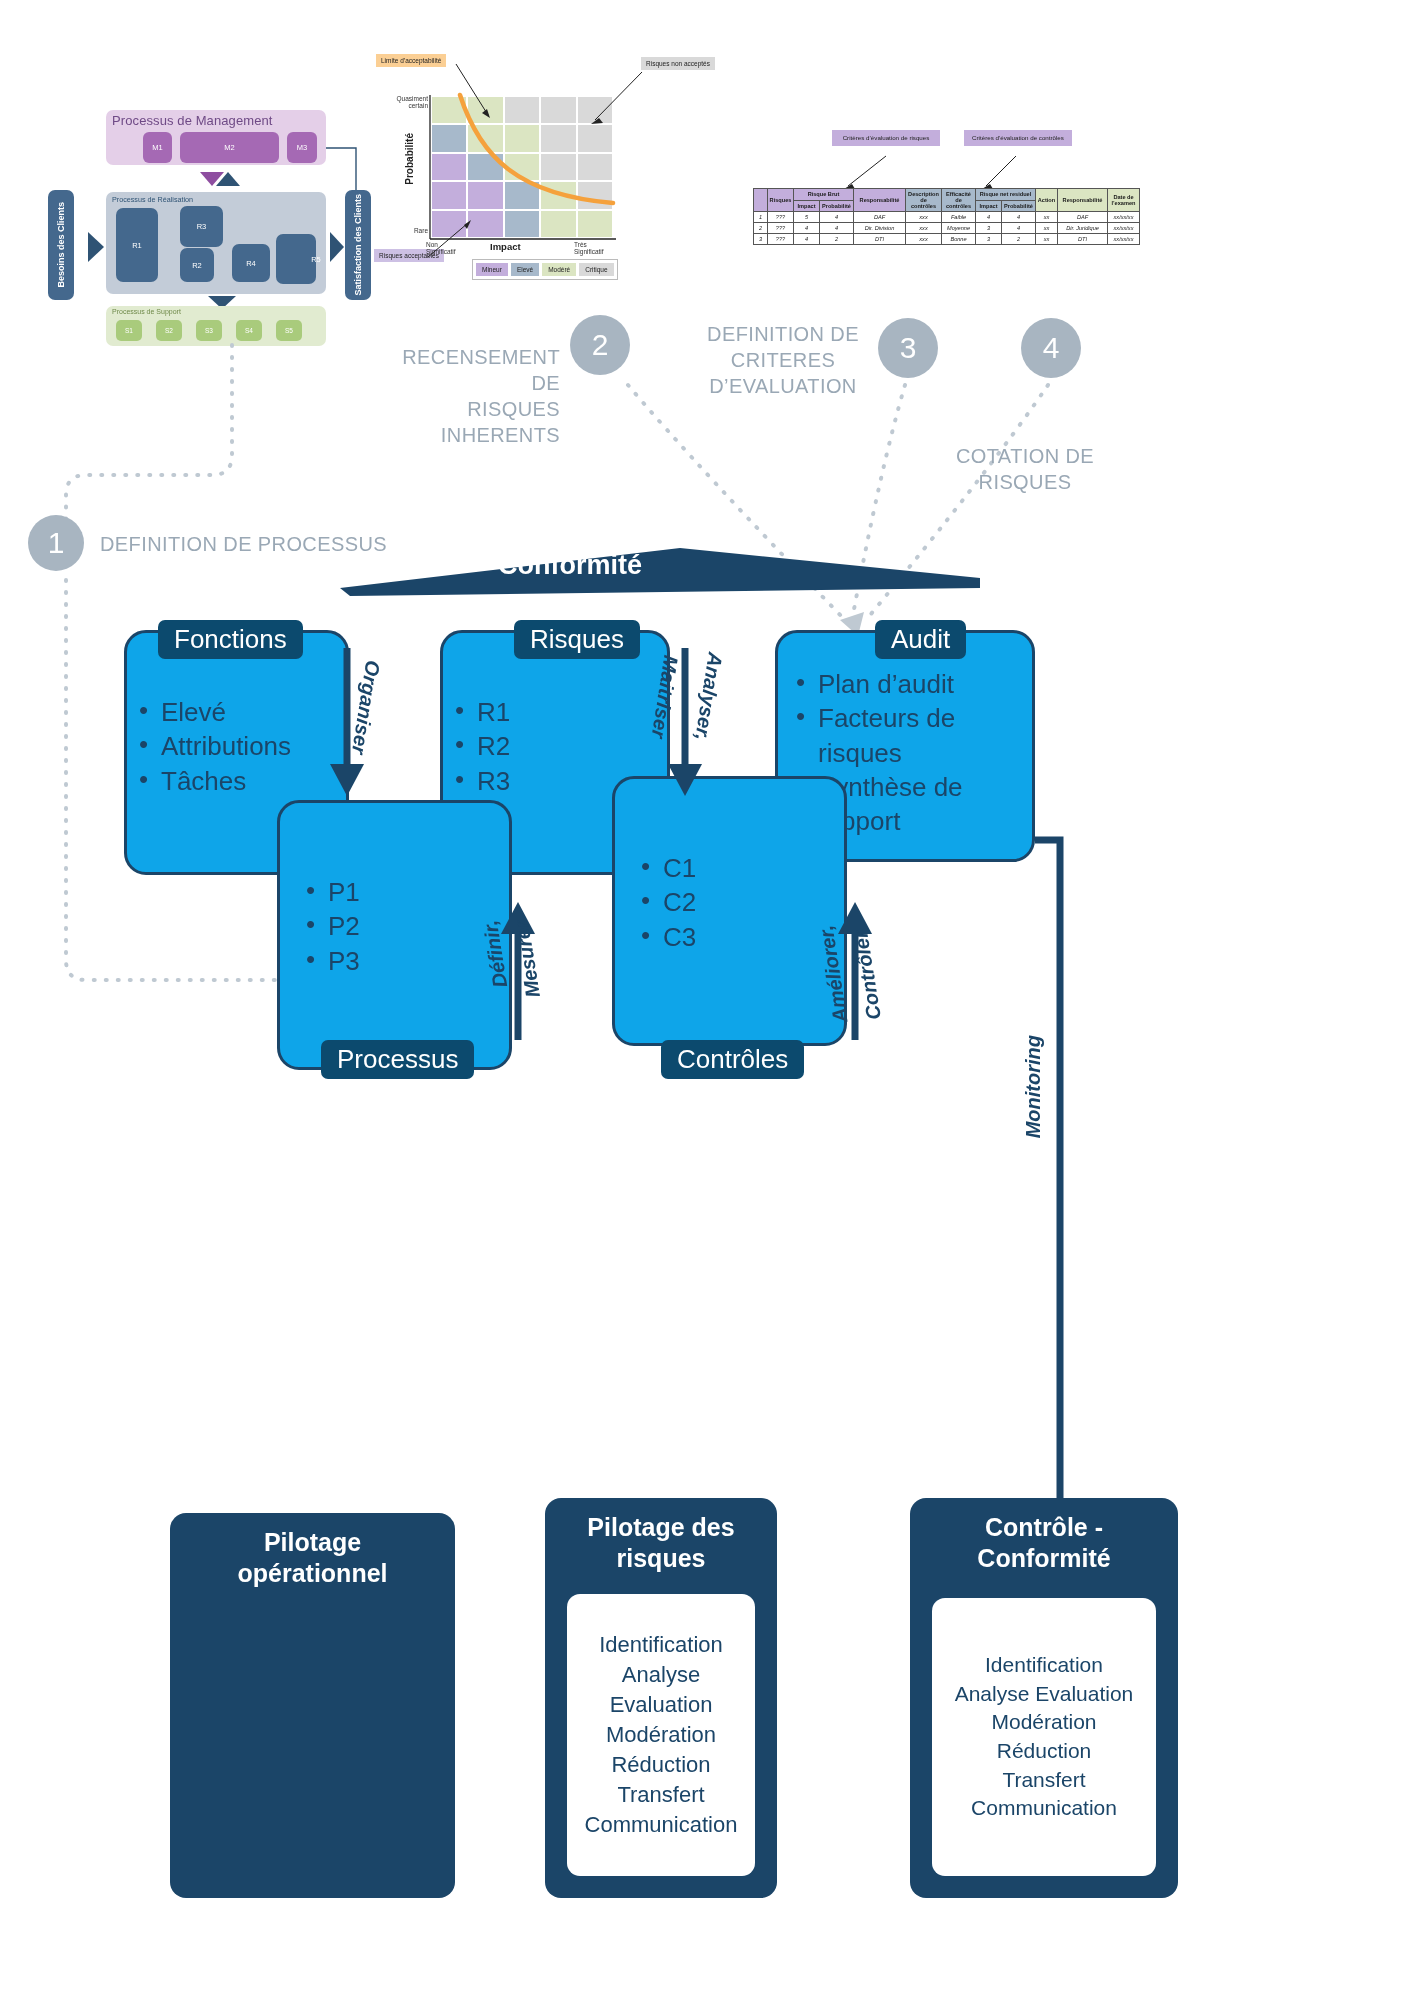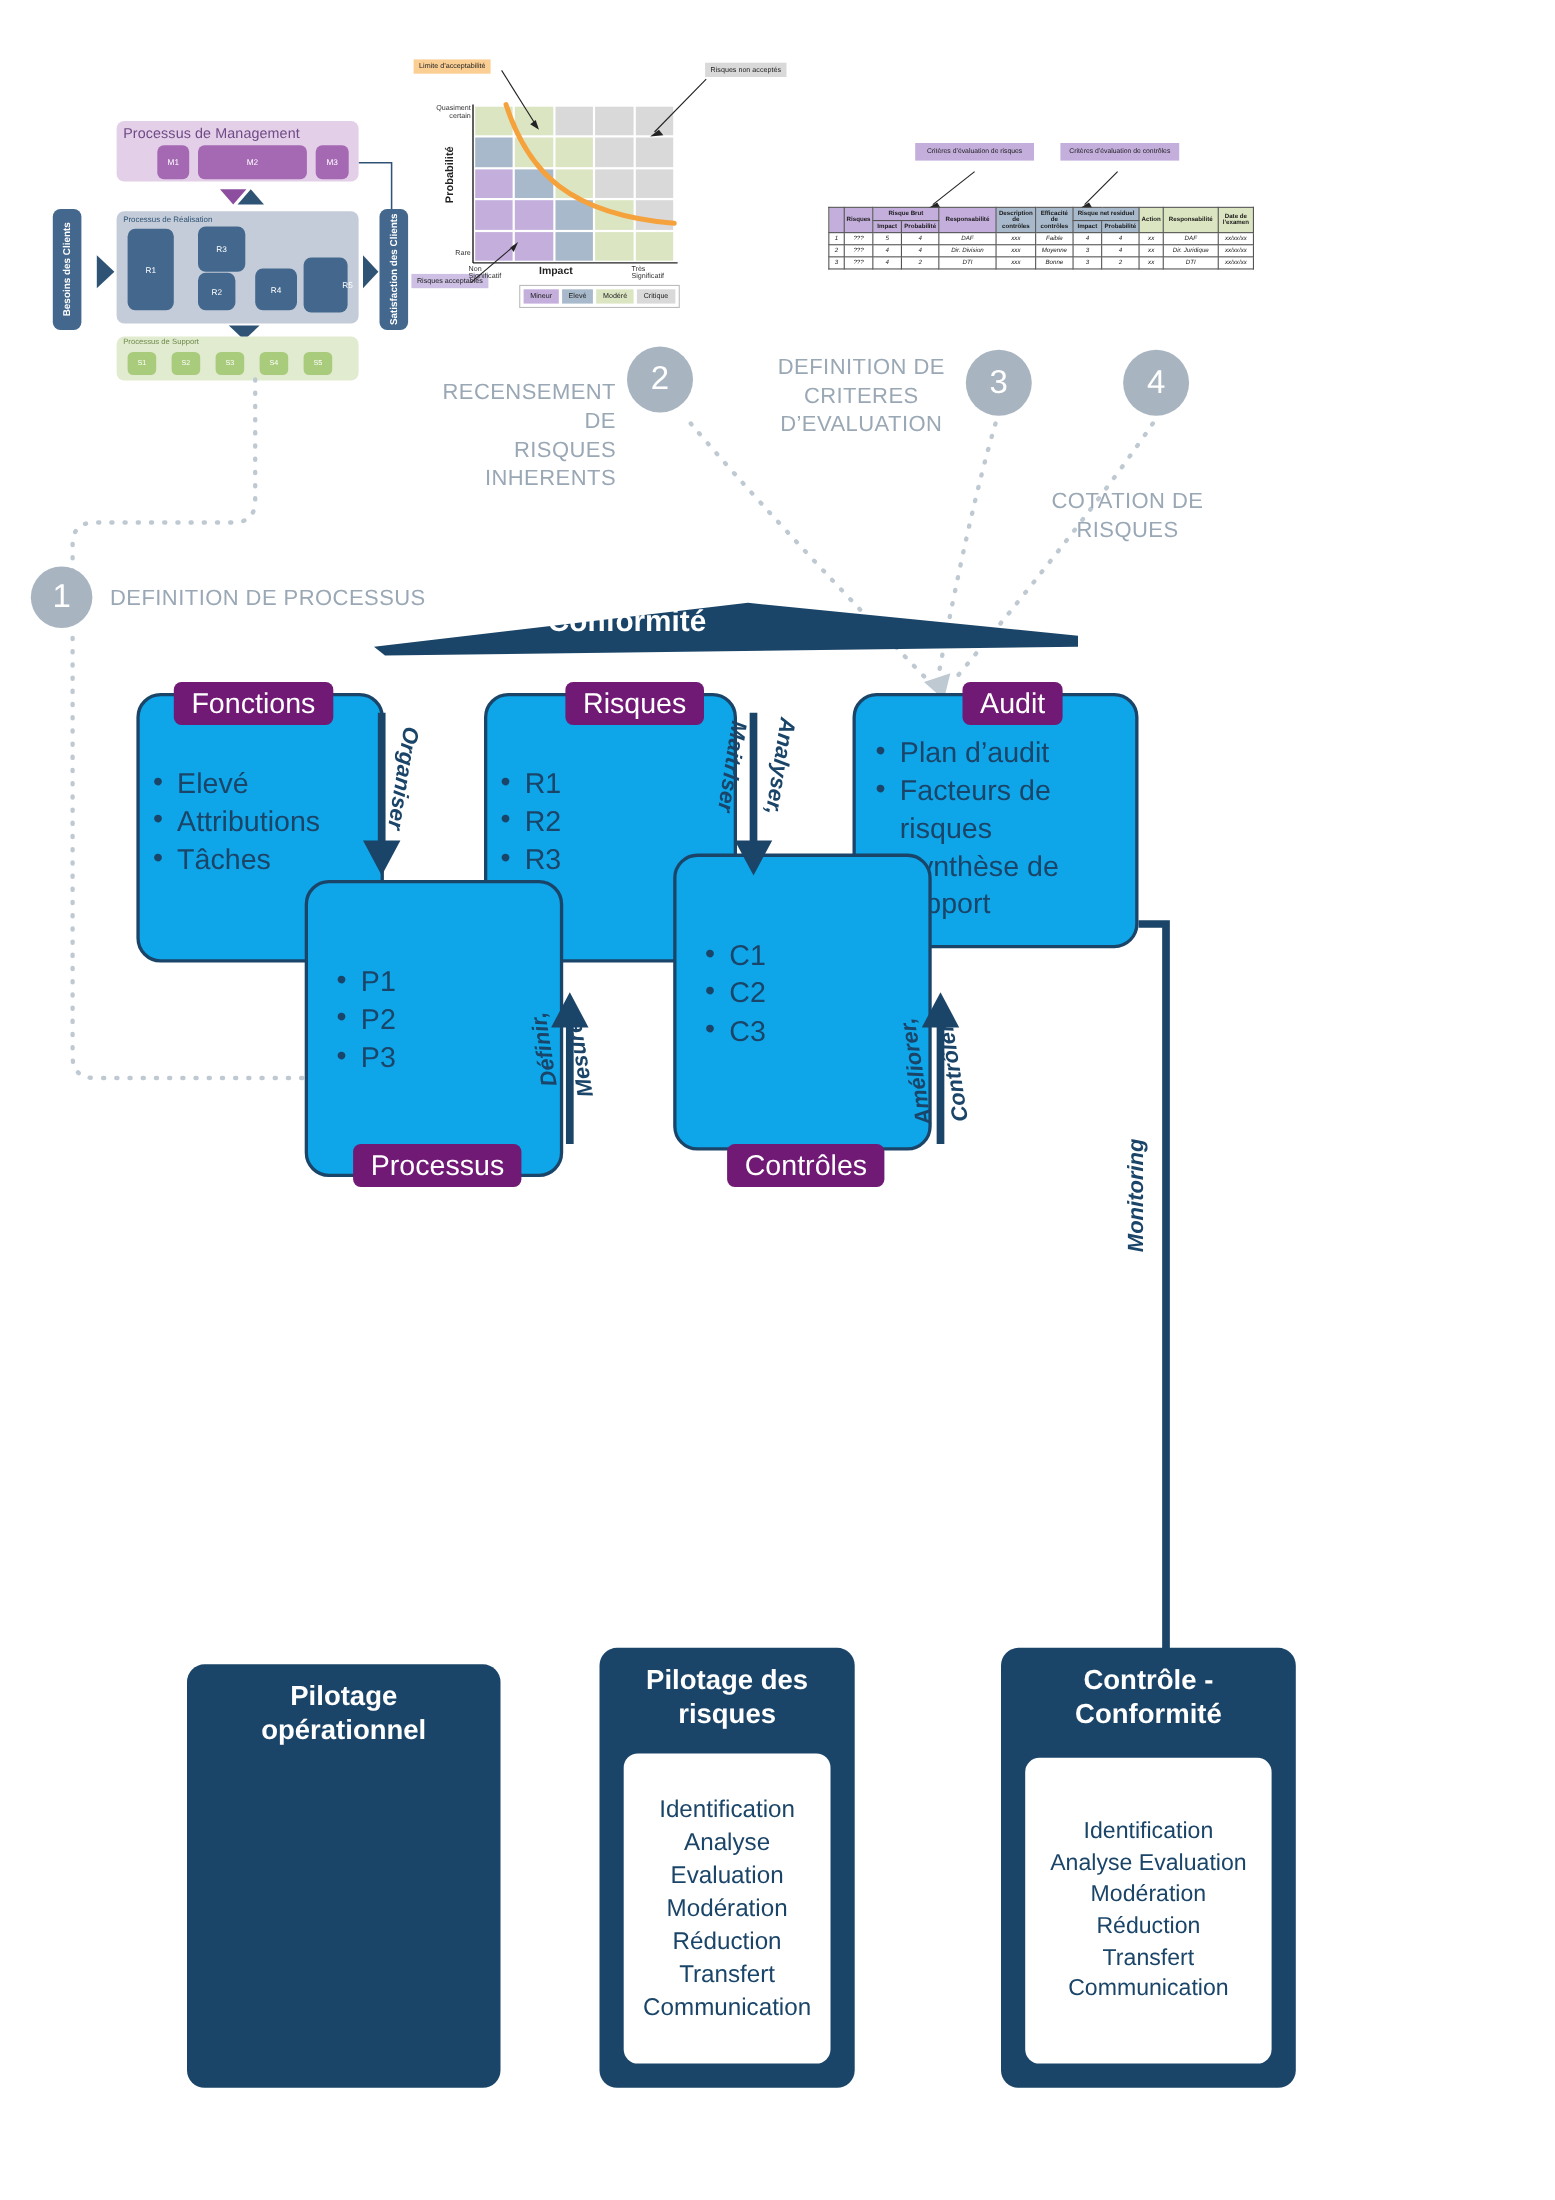--- a/index.html
+++ b/index.html
@@ -85,21 +85,21 @@
     color:#fff; font-size:30px; display:flex; align-items:center; justify-content:center;
   }
   .step-label { position:absolute; color:#9aa8b5; font-size:20px; font-weight:500;
     letter-spacing:.4px; line-height:1.3; }
 
   
   .card {
     position:absolute; border:3.5px solid #1b4568; border-radius:22px; background:#0ea5e9;
   }
   .card-label {
-    position:absolute; background:#701a75; color:#fff; border-radius:7px;
+    position:absolute; background:#0c4a6e; color:#fff; border-radius:7px;
     font-size:26px; padding:4px 16px; white-space:nowrap;
   }
   .card ul { margin:0; padding:0 0 0 34px; list-style:none; }
   .card li { font-size:26px; line-height:1.32; color:#1b4568; position:relative; }
   .card li::before { content:"•"; position:absolute; left:-22px; top:-2px; font-size:26px; }
 
   .arrow-label {
     position:absolute; color:#1b4568; font-size:20px; font-weight:bold; font-style:italic;
     white-space:nowrap;
   }

